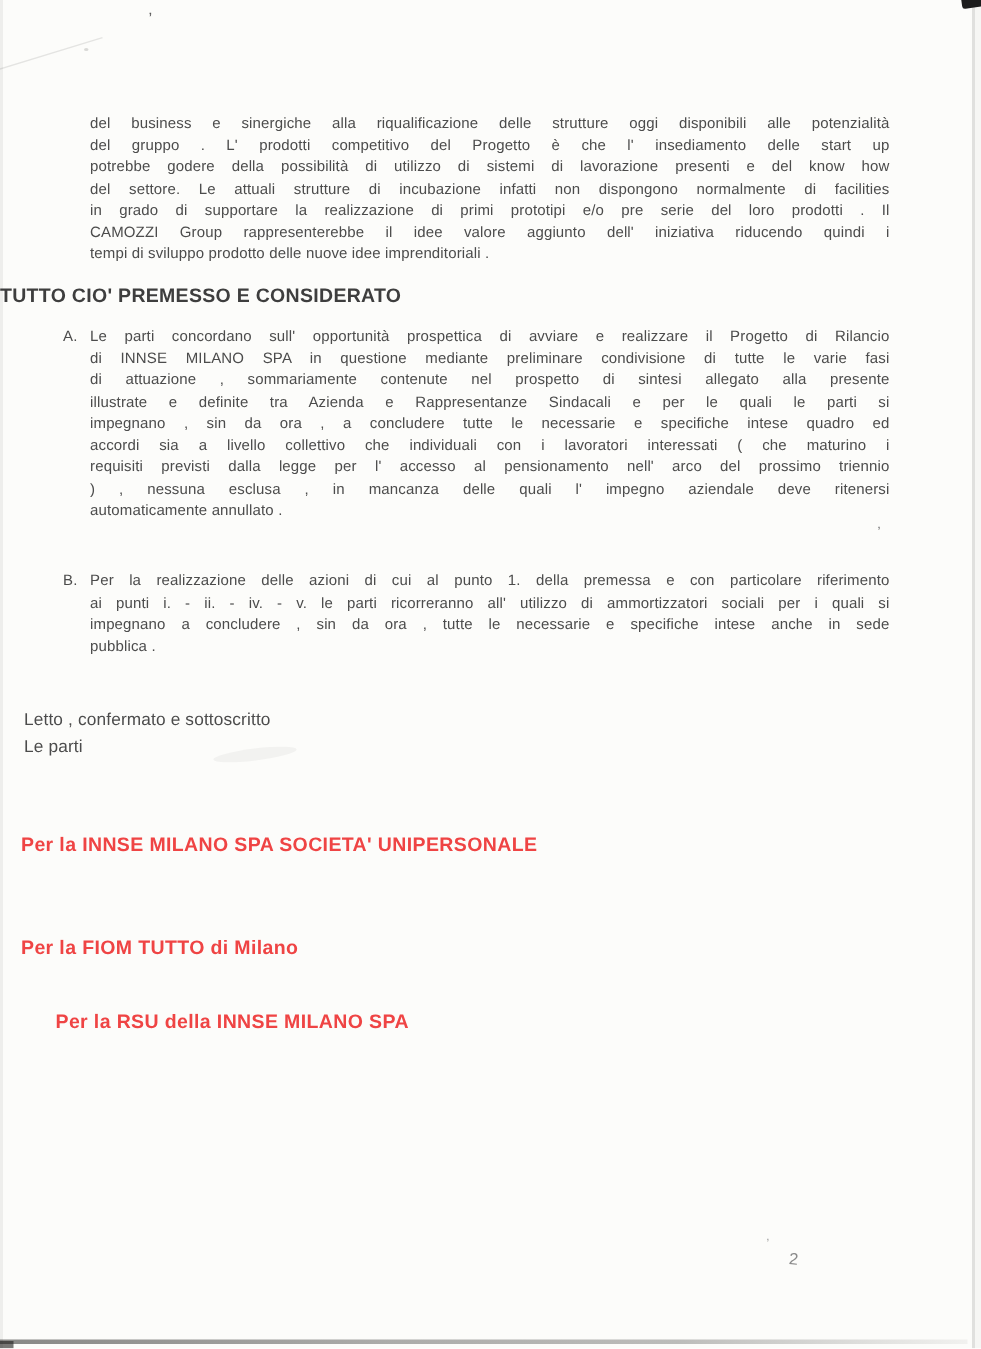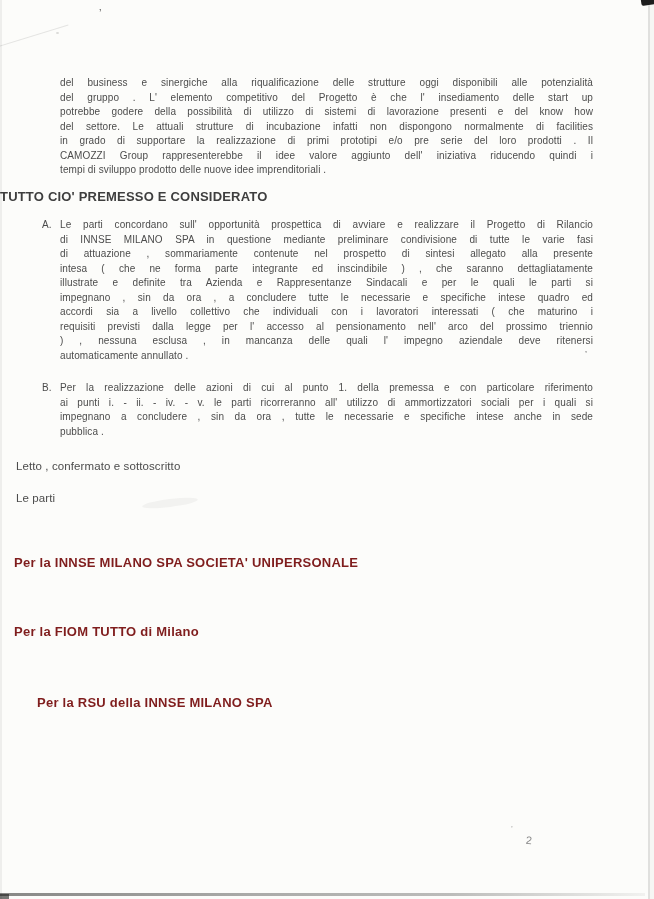--- a/index.html
+++ b/index.html
@@ -38,33 +38,33 @@
     color: #3e3e3e;
   }
 
   .clause { left: 42px; }
   #clause-a { top: 218px; }
   #clause-b { top: 381px; }
   .clause .marker { position: absolute; left: 0; top: 0; }
   .clause .clause-text { margin-left: 18px; width: 533px; }
 
   .closing-line { left: 16px; font-size: 11.5px; letter-spacing: 0.1px; color: #4c4c4c; }
-  #read-confirmed { top: 460px; }
+  #read-confirmed { top: 474px; }
   #parties-label  { top: 492px; }
 
   .sig-line {
     left: 14px;
     font-weight: bold;
     font-size: 13px;
     letter-spacing: 0.25px;
-    color: #7f1d1d;
+    color: #ef4444;
   }
   #sig-0 { top: 555px; }
   #sig-1 { top: 624px; }
-  #sig-2 { top: 695px; padding-left: 23px; }
+  #sig-2 { top: 673px; padding-left: 23px; }
 
   
   #edge-left   { left: 0; top: 0; width: 2px; height: 899px; background: rgba(60,60,55,0.07); }
   #edge-right  { left: 648px; top: 0; width: 2px; height: 899px; background: rgba(60,60,55,0.14); }
   #edge-right-band { left: 650px; top: 0; width: 4px; height: 899px; background: rgba(60,60,55,0.03); }
   #corner-smudge {
     left: 641px; top: -4px; width: 16px; height: 9px;
     background: #1d1d1d;
     transform: rotate(-8deg);
     border-radius: 2px;
@@ -106,37 +106,36 @@
   <div class="abs" id="edge-right"></div>
   <div class="abs" id="corner-smudge"></div>
   <div class="abs" id="crease-topleft"></div>
   <div class="abs" id="crease-dot"></div>
   <div class="abs scan-mark" id="mark-top">’</div>
   <div class="abs scan-mark" id="mark-right">’</div>
   <div class="abs" id="smudge-leparti"></div>
 
   <div class="abs body-text" id="intro">
       <div class="line">del business e sinergiche alla riqualificazione delle strutture oggi disponibili alle potenzialità</div>
-      <div class="line">del gruppo . L' elemento competitivo del Progetto è che l' insediamento delle start up</div>
+      <div class="line">del gruppo . L' prodotti competitivo del Progetto è che l' insediamento delle start up</div>
       <div class="line">potrebbe godere della possibilità di utilizzo di sistemi di lavorazione presenti e del know how</div>
       <div class="line">del settore. Le attuali strutture di incubazione infatti non dispongono normalmente di facilities</div>
       <div class="line">in grado di supportare la realizzazione di primi prototipi e/o pre serie del loro prodotti . Il</div>
       <div class="line">CAMOZZI Group rappresenterebbe il idee valore aggiunto dell' iniziativa riducendo quindi i</div>
       <div class="line last">tempi di sviluppo prodotto delle nuove idee imprenditoriali .</div>
     </div>
 
   <div class="abs" id="heading">TUTTO CIO' PREMESSO E CONSIDERATO</div>
 
   <div class="abs body-text clause" id="clause-a">
     <span class="marker">A.</span>
     <div class="clause-text">
         <div class="line">Le parti concordano sull' opportunità prospettica di avviare e realizzare il Progetto di Rilancio</div>
         <div class="line">di INNSE MILANO SPA in questione mediante preliminare condivisione di tutte le varie fasi</div>
         <div class="line">di attuazione , sommariamente contenute nel prospetto di sintesi allegato alla presente</div>
-        <div class="line">intesa ( che ne forma parte integrante ed inscindibile ) , che saranno dettagliatamente</div>
         <div class="line">illustrate e definite tra Azienda e Rappresentanze Sindacali e per le quali le parti si</div>
         <div class="line">impegnano , sin da ora , a concludere tutte le necessarie e specifiche intese quadro ed</div>
         <div class="line">accordi sia a livello collettivo che individuali con i lavoratori interessati ( che maturino i</div>
         <div class="line">requisiti previsti dalla legge per l' accesso al pensionamento nell' arco del prossimo triennio</div>
         <div class="line">) , nessuna esclusa , in mancanza delle quali l' impegno aziendale deve ritenersi</div>
         <div class="line last">automaticamente annullato .</div>
       </div>
   </div>
 
   <div class="abs body-text clause" id="clause-b">

